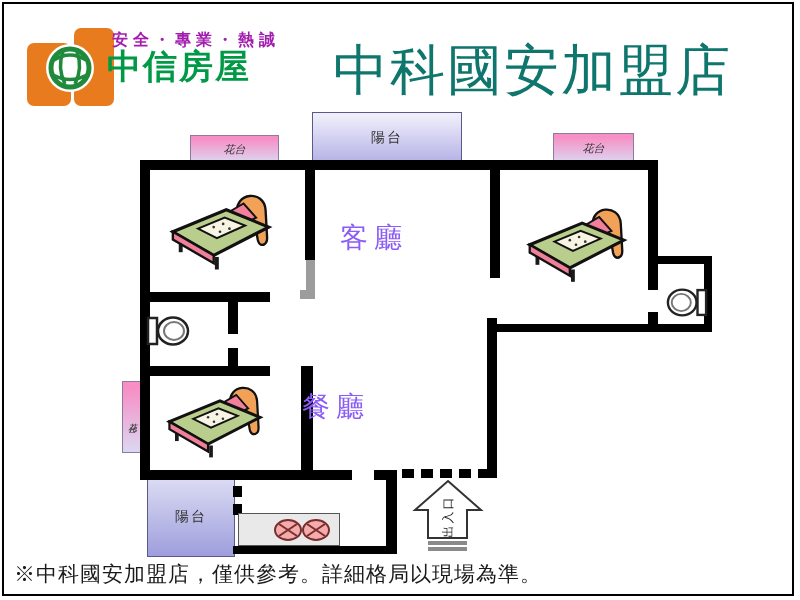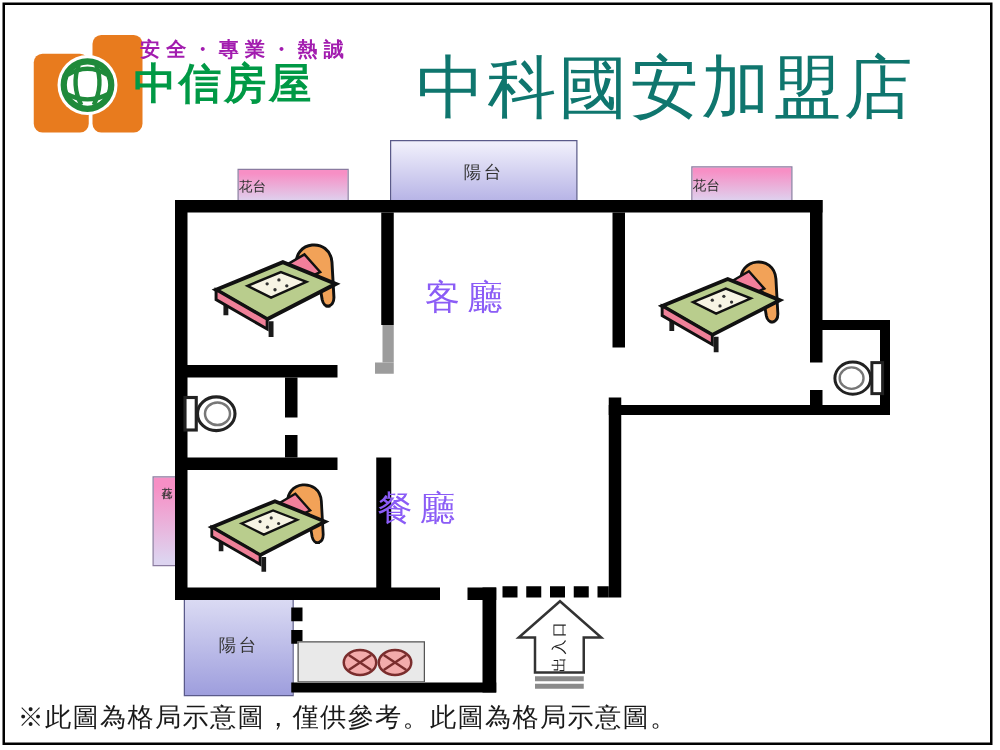--- a/index.html
+++ b/index.html
@@ -13,22 +13,22 @@
   
   .slogan{position:absolute;left:112px;top:30px;font-size:16px;font-weight:bold;
           letter-spacing:5px;color:#a21caf;white-space:nowrap;}
   .brand{position:absolute;left:107px;top:44px;font-size:34px;font-weight:bold;
          letter-spacing:2px;color:#009945;white-space:nowrap;}
   .title{position:absolute;left:333px;top:34px;font-size:55px;color:#0f766e;
          letter-spacing:2px;font-family:"DejaVu Serif",serif;white-space:nowrap;}
   
   .fbox{position:absolute;border:1px solid #8a7ba0;
         background:linear-gradient(to bottom,#f78fc5 10%,#ddd4f0 95%);
-        display:flex;align-items:center;justify-content:flex-start;
-        font-size:11px;color:#333;}
+        display:flex;align-items:center;justify-content:center;
+        font-size:11px;color:#333;font-style:italic;}
   .fbox.vert{writing-mode:vertical-rl;font-size:9px;letter-spacing:1px;}
   .balc{position:absolute;border:1px solid #5a5a8a;
         background:linear-gradient(to bottom,#efeefb 5%,#b7b4e6 95%);
         display:flex;align-items:center;justify-content:center;
         font-size:14px;color:#333;letter-spacing:2px;}
   .balc.dark{background:linear-gradient(to bottom,#dcdcf4 0%,#9e9edd 100%);}
   .roomlabel{position:absolute;font-family:"DejaVu Serif",serif;font-size:28px;
              color:#8b5cf6;letter-spacing:6px;white-space:nowrap;}
   .kitchen{position:absolute;left:238px;top:513px;width:100px;height:31px;
            background:#e9e9e9;border:1px solid #555;}
@@ -162,14 +162,14 @@
 
   <div class="abs" style="left:412px;top:478px;width:72px;height:76px;">
     <svg width="72" height="76" viewBox="0 0 72 76">
       <polygon points="36,3 69,32 55,32 55,60 16,60 16,32 3,32" fill="#fff" stroke="#333" stroke-width="2"></polygon>
       <rect x="16" y="63" width="39" height="4" fill="#8a8a8a"></rect>
       <rect x="16" y="69" width="39" height="4" fill="#8a8a8a"></rect>
     </svg>
     <div class="arrowtxt">出入口</div>
   </div>
 
-  <div class="footer">※此圖為格局示意圖，僅供參考。此圖為格局示意圖。</div>
+  <div class="footer">※中科國安加盟店，僅供參考。詳細格局以現場為準。</div>
 </div>
 
 </body></html>

